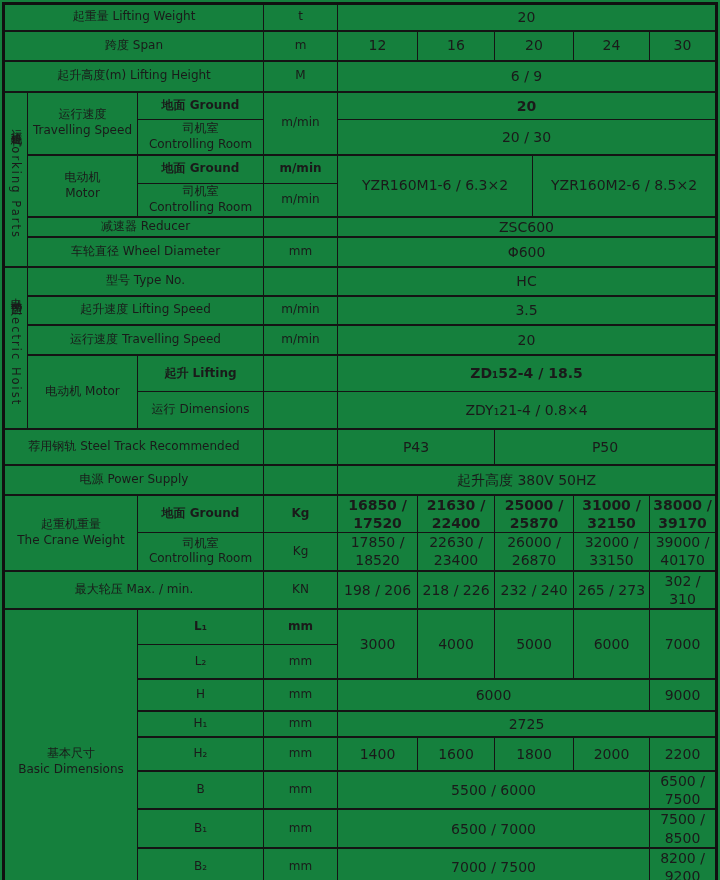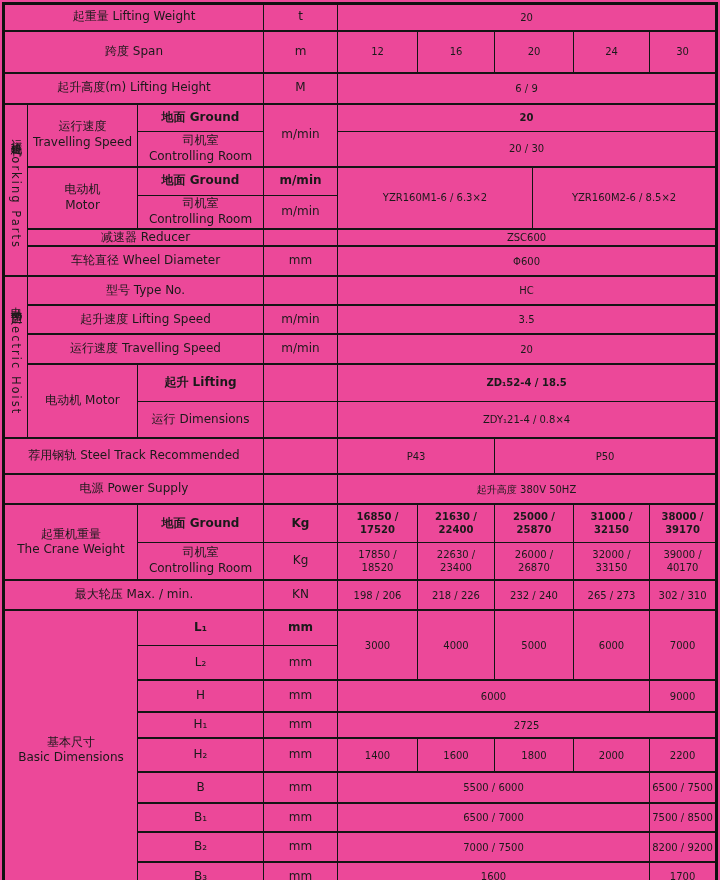--- a/index.html
+++ b/index.html
@@ -9,21 +9,21 @@
     height: 880px;
     background: #fdfdfd;
     overflow: hidden;
     font-family: "DejaVu Sans", "Liberation Sans", sans-serif;
     color: #1a1a1a;
   }
   .sheet {
     position: relative;
     width: 720px;
     height: 880px;
-    background: #ec4899;
+    background: #15803d;
   }
   table.spec {
     position: absolute;
     left: 2px;
     top: 2px;
     width: 714px;
     border-collapse: collapse;
     table-layout: fixed;
     border: 3px solid #101010;
   }
@@ -42,21 +42,21 @@
   td.bb1 { border-bottom-width: 1px; font-weight: bold; }
   td.tt1 { border-top-width: 1px; }
   td.vert {
     writing-mode: vertical-rl;
     text-orientation: mixed;
     font-size: 11.5px;
     letter-spacing: 2px;
     padding: 4px 0;
   }
   td.unit { font-size: 12px; }
-  td.val  { font-size: 10px; }
+  td.val  { font-size: 14px; }
 </style>
 </head>
 <body>
 
 <div class="sheet">
 <table class="spec">
   <colgroup>
     <col style="width:24px">
         <col style="width:110px">
         <col style="width:126px">
@@ -69,21 +69,21 @@
         <col style="width:67px">
   </colgroup>
 
   <tbody>
         <tr style="height:27px">
     <td colspan="3">起重量 Lifting Weight</td>
     <td class="unit">t</td>
     <td colspan="6" class="val">20</td>
   </tr>
 
-  <tr style="height:42px">
+  <tr style="height:30px">
     <td colspan="3">跨度 Span</td>
     <td class="unit">m</td>
     <td class="val">12</td>
     <td class="val">16</td>
     <td colspan="2" class="val">20</td>
     <td class="val">24</td>
     <td class="val">30</td>
   </tr>
 
   <tr style="height:31px">

